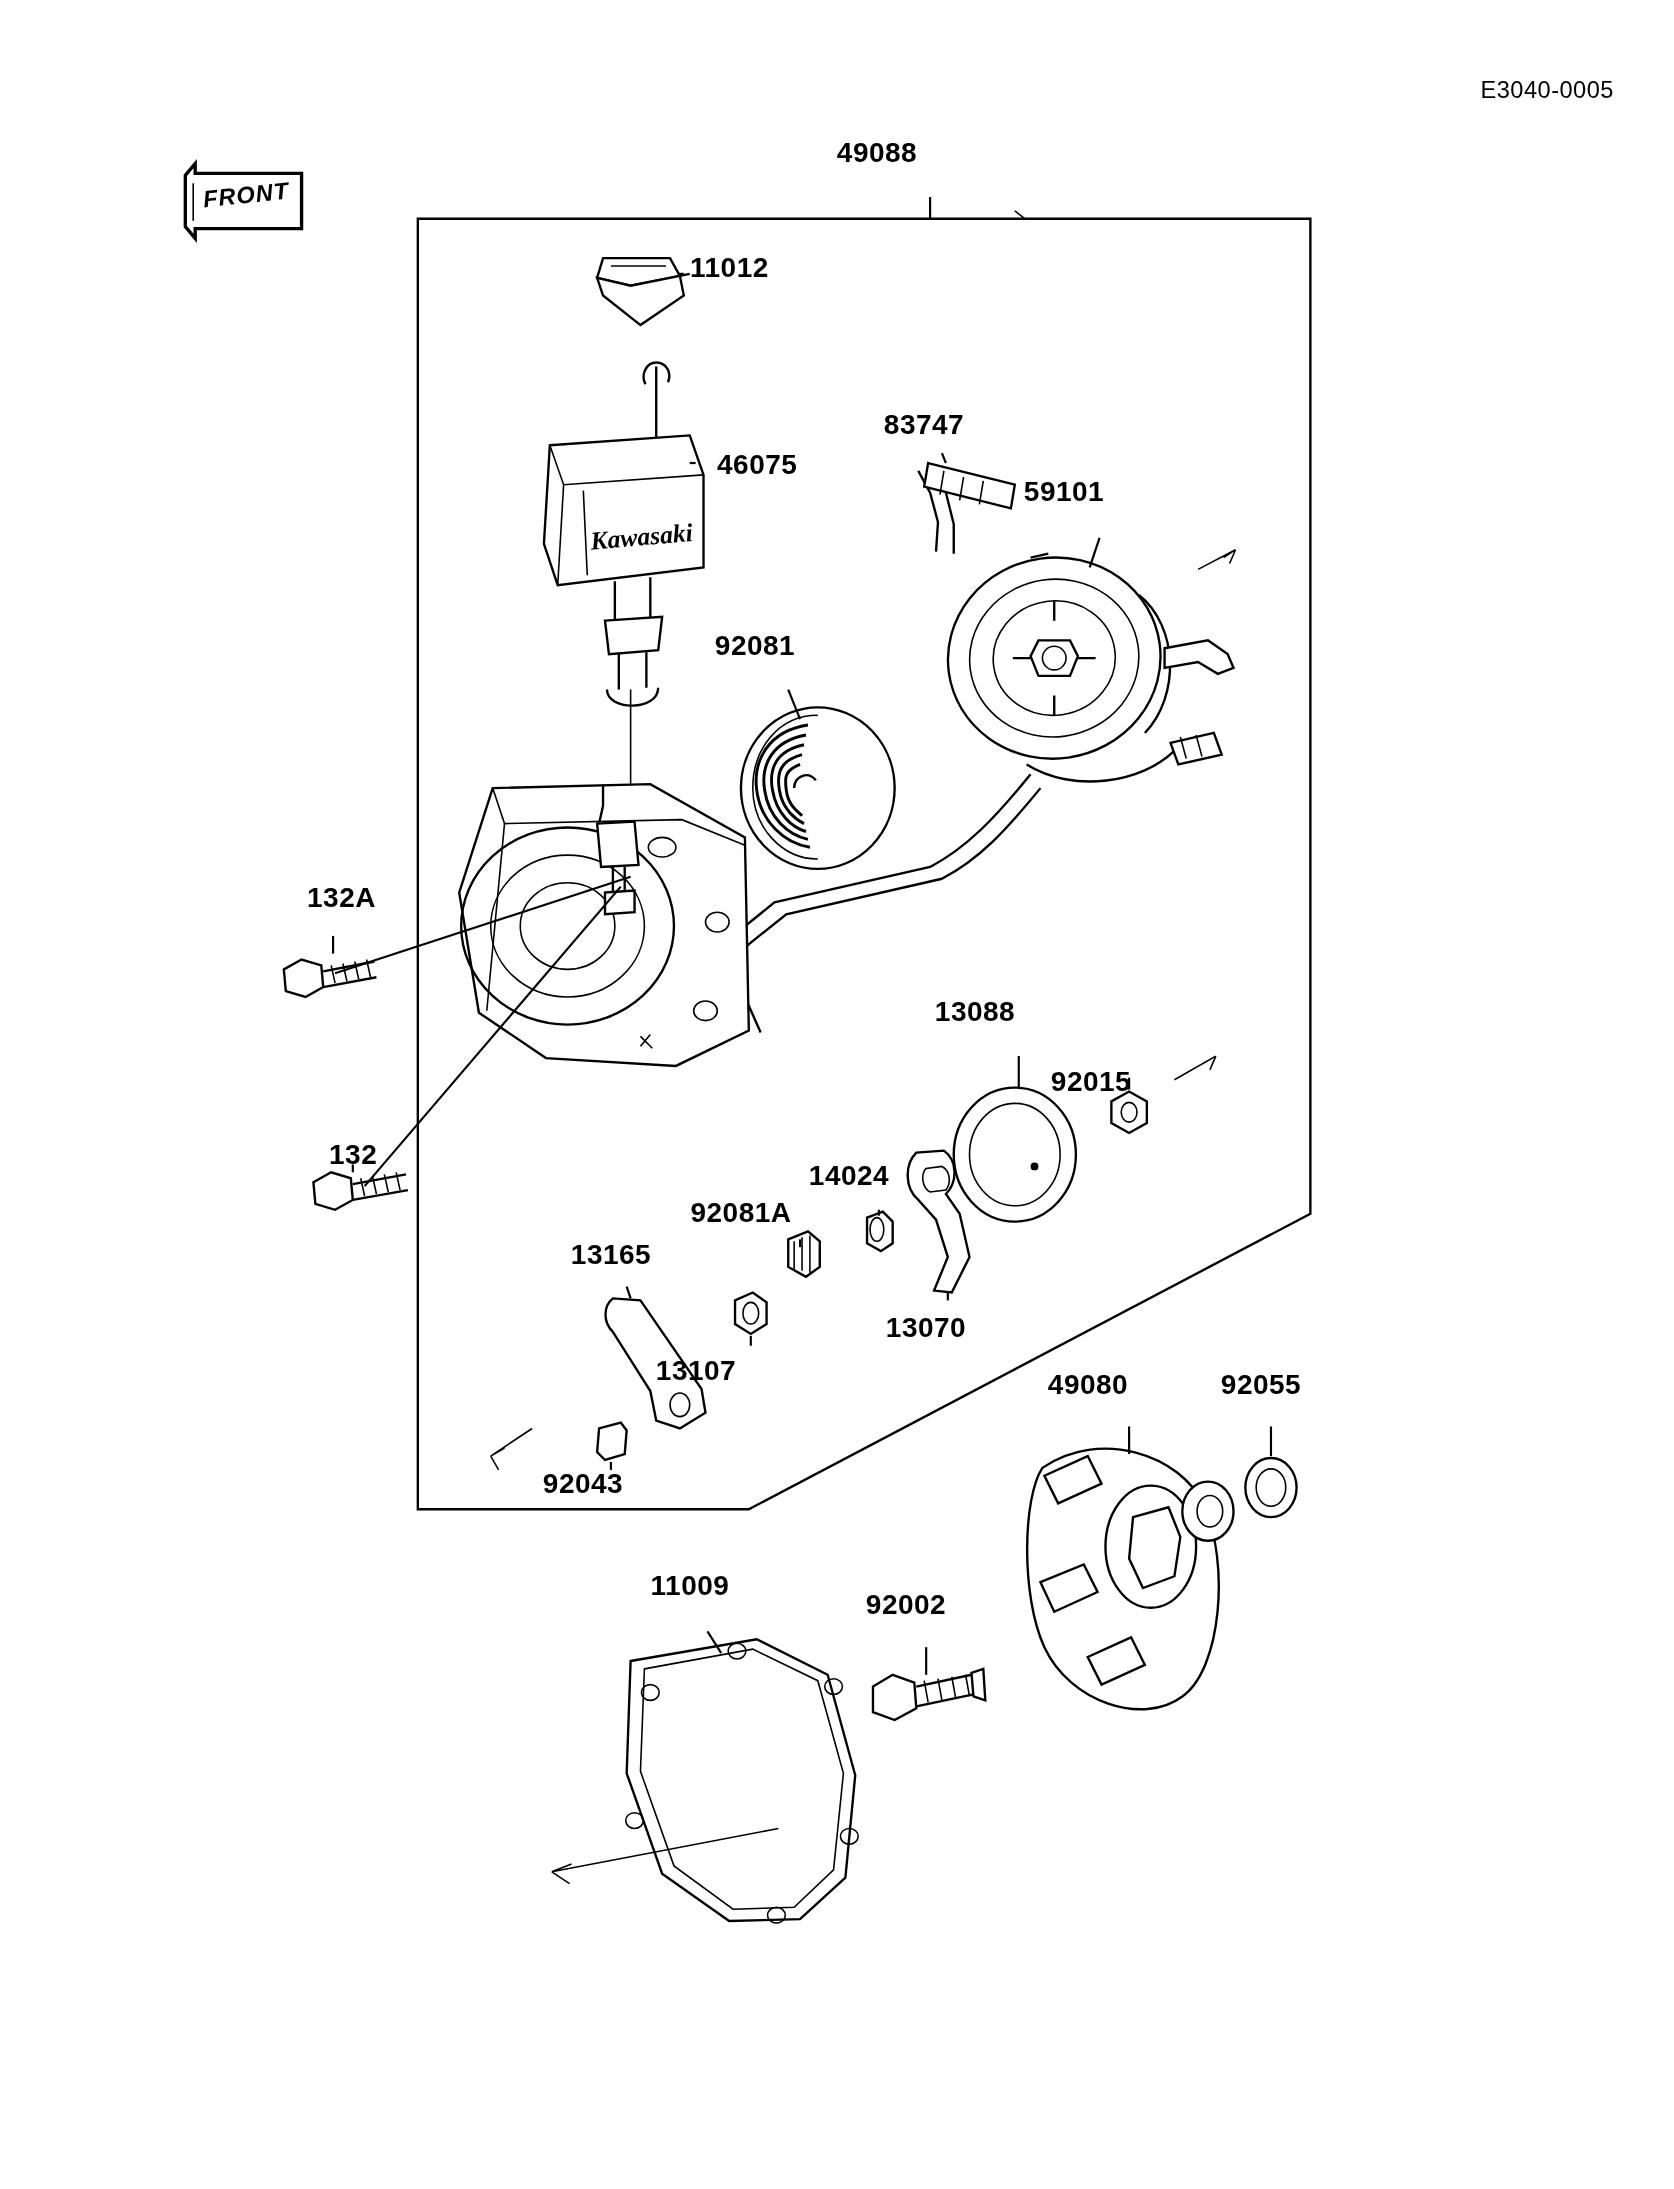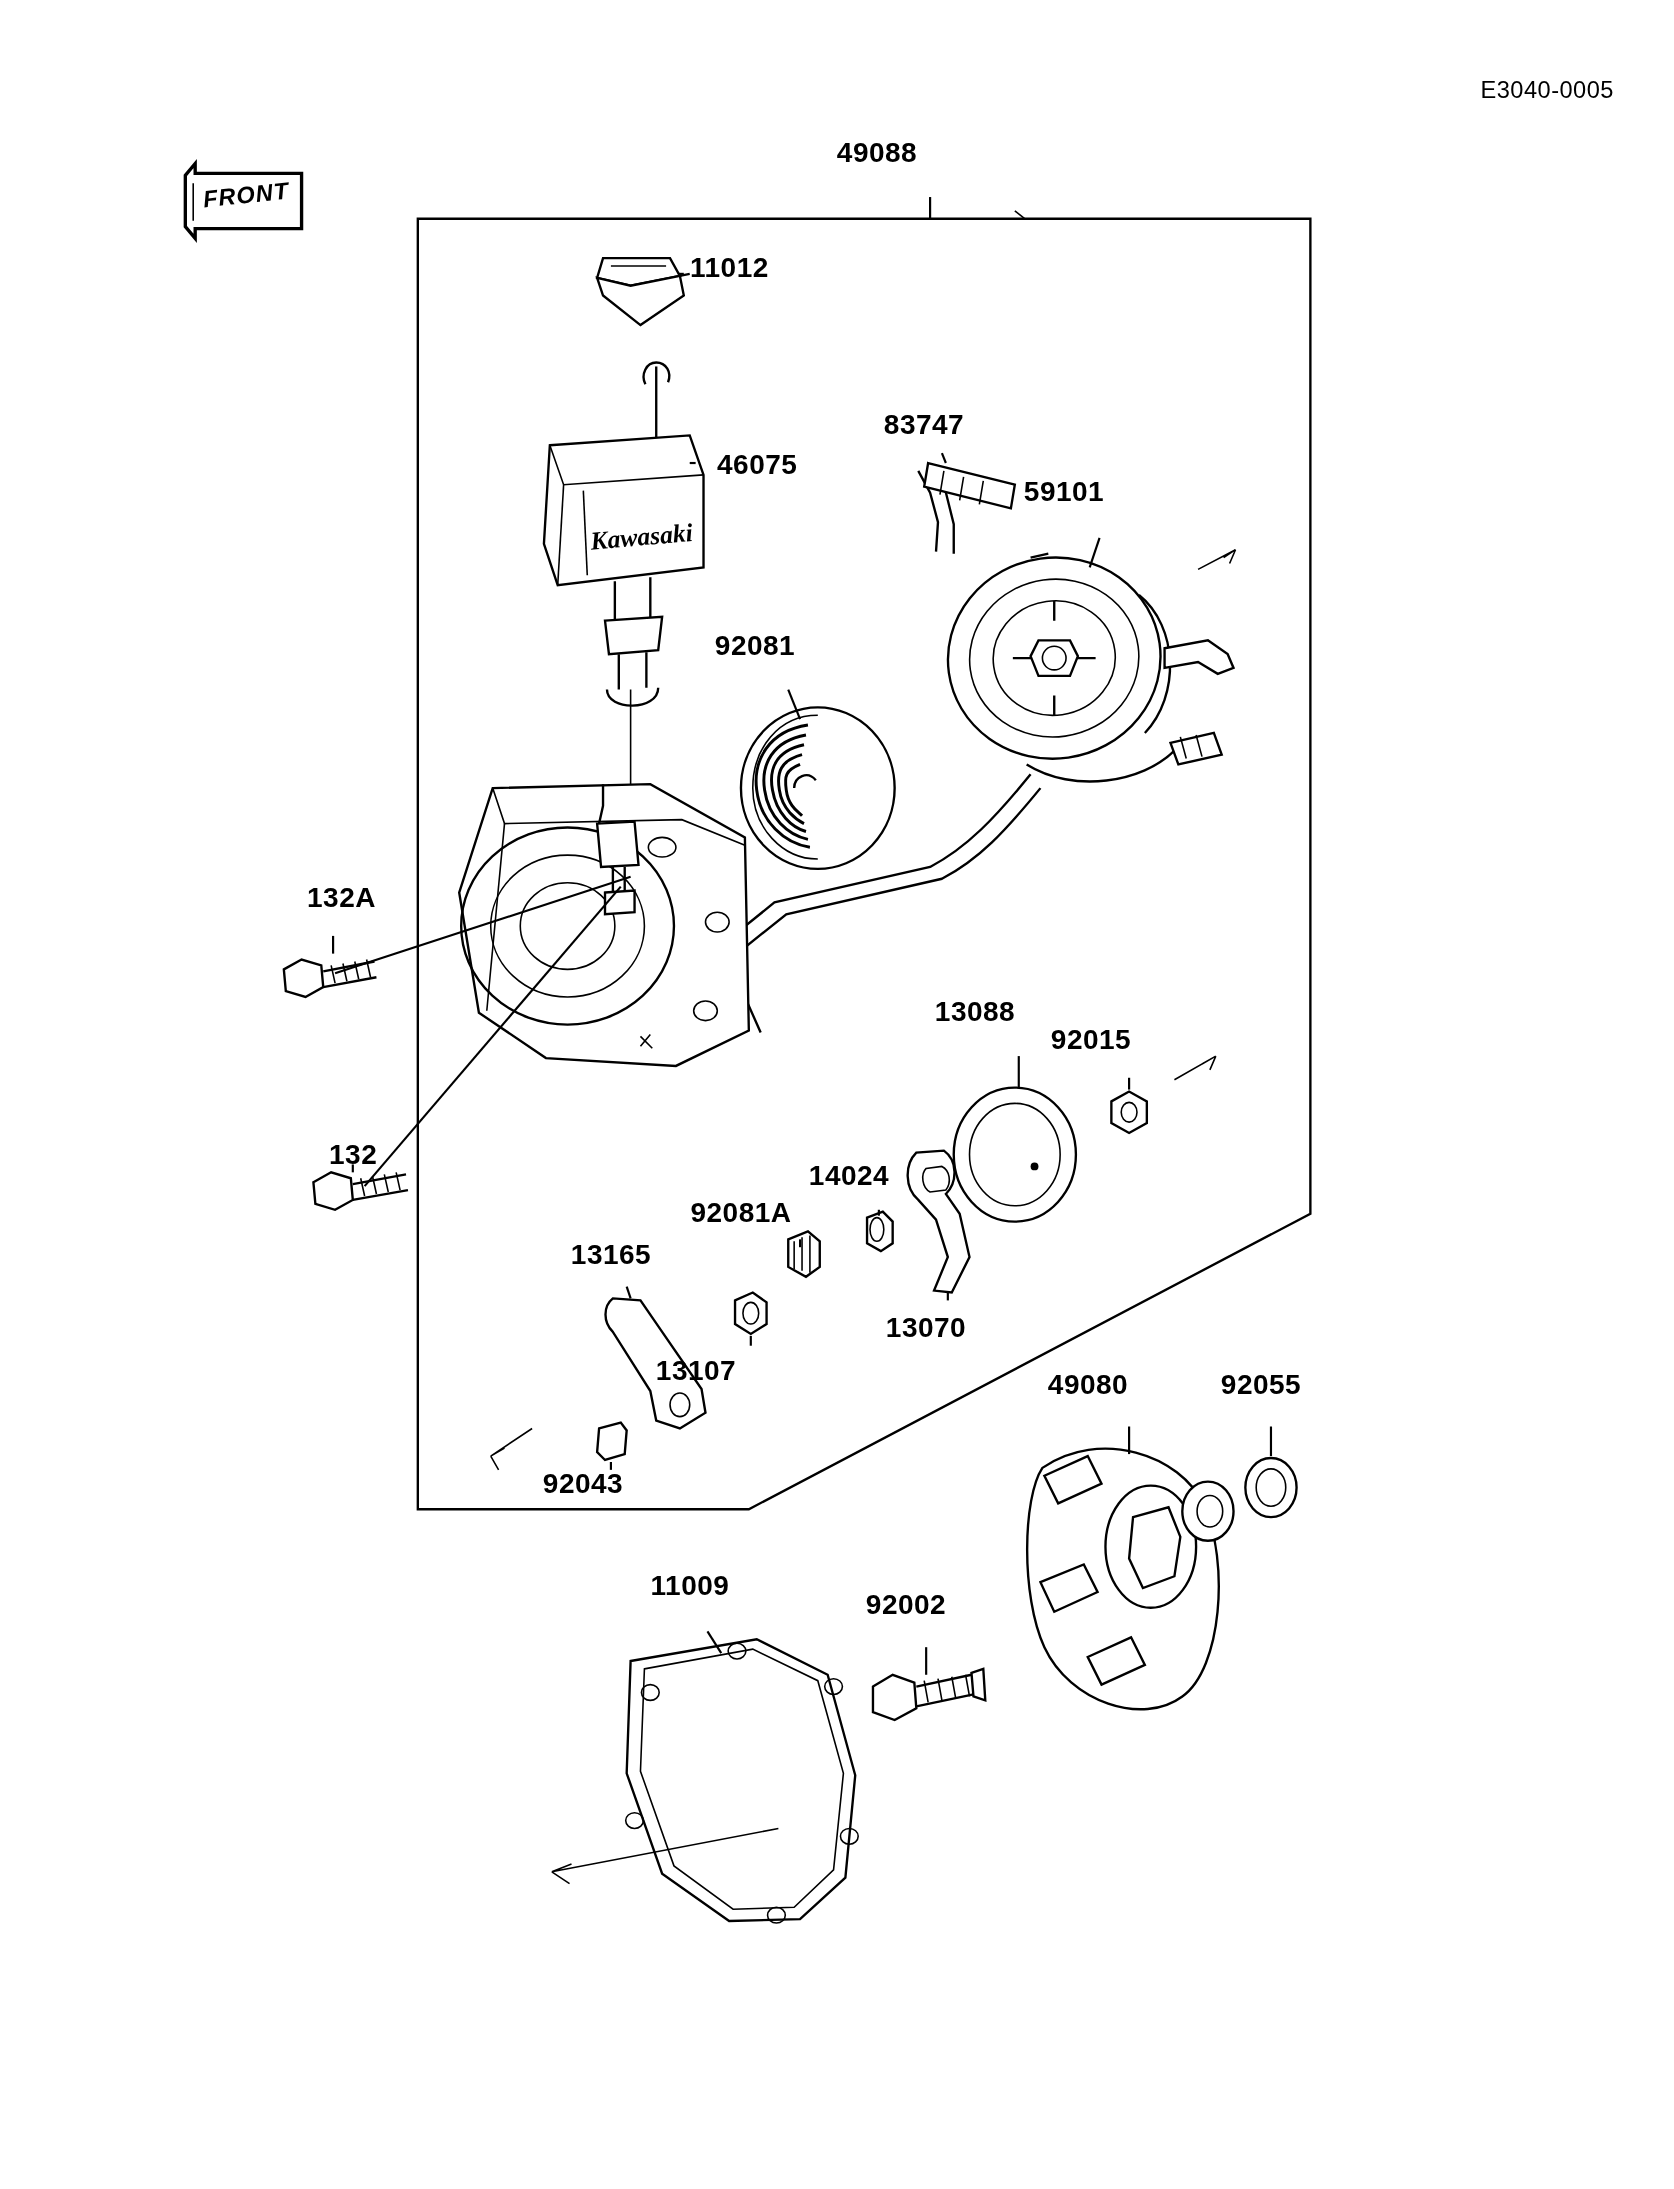--- a/index.html
+++ b/index.html
@@ -289,21 +289,21 @@
 
   <div class="callout" style="left:877px; top:169px;  transform:translate(-50%,-100%);">49088</div>
   <div class="callout" style="left:690px; top:268px;  transform:translate(0,-50%);">11012</div>
   <div class="callout" style="left:717px; top:465px;  transform:translate(0,-50%);">46075</div>
   <div class="callout" style="left:924px; top:441px;  transform:translate(-50%,-100%);">83747</div>
   <div class="callout" style="left:1064px; top:508px; transform:translate(-50%,-100%);">59101</div>
   <div class="callout" style="left:755px; top:662px;  transform:translate(-50%,-100%);">92081</div>
   <div class="callout" style="left:307px; top:898px;  transform:translate(0,-50%);">132A</div>
   <div class="callout" style="left:329px; top:1155px; transform:translate(0,-50%);">132</div>
   <div class="callout" style="left:975px; top:1028px; transform:translate(-50%,-100%);">13088</div>
-  <div class="callout" style="left:1091px; top:1056px; transform:translate(-50%,-100%);">92015</div>
+  <div class="callout" style="left:1091px; top:1098px; transform:translate(-50%,-100%);">92015</div>
   <div class="callout" style="left:849px; top:1192px; transform:translate(-50%,-100%);">14024</div>
   <div class="callout" style="left:741px; top:1229px; transform:translate(-50%,-100%);">92081A</div>
   <div class="callout" style="left:926px; top:1312px; transform:translate(-50%,0);">13070</div>
   <div class="callout" style="left:611px; top:1271px; transform:translate(-50%,-100%);text-align:center;">13165</div>
   <div class="callout" style="left:696px; top:1355px; transform:translate(-50%,0);">13107</div>
   <div class="callout" style="left:583px; top:1468px; transform:translate(-50%,0);">92043</div>
   <div class="callout" style="left:1088px; top:1401px; transform:translate(-50%,-100%);">49080</div>
   <div class="callout" style="left:1261px; top:1401px; transform:translate(-50%,-100%);">92055</div>
   <div class="callout" style="left:690px; top:1602px; transform:translate(-50%,-100%);">11009</div>
   <div class="callout" style="left:906px; top:1621px; transform:translate(-50%,-100%);">92002</div>

